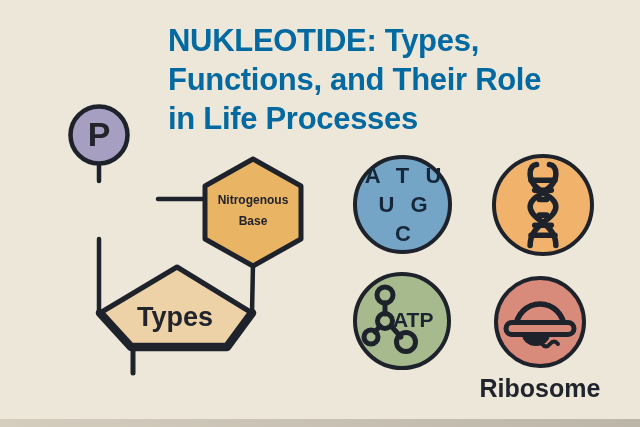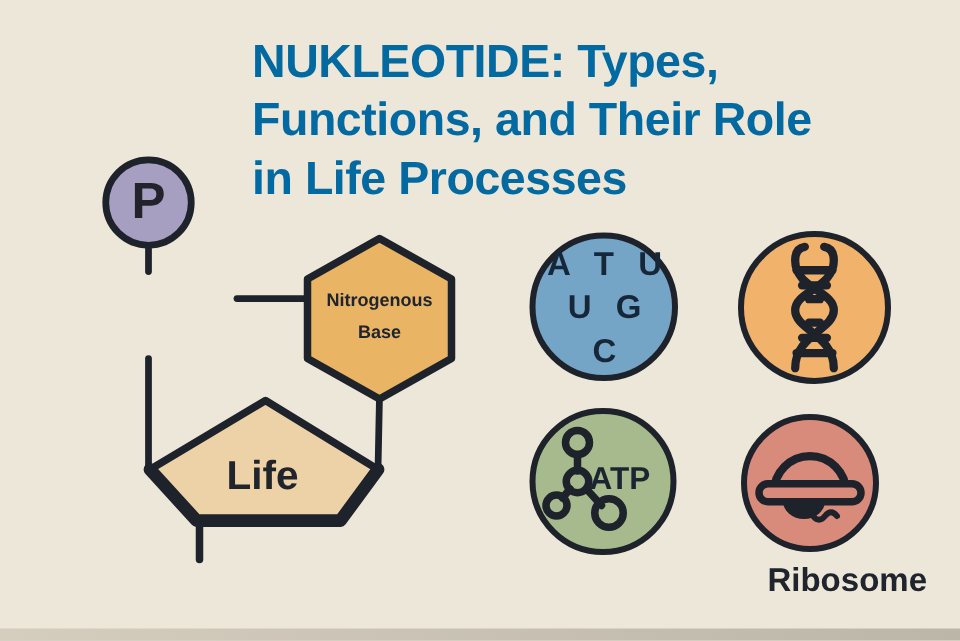--- a/index.html
+++ b/index.html
@@ -17,21 +17,21 @@
   .diagram-svg{position:absolute;left:0;top:0;}
   .lbl{position:absolute;font-weight:700;color:#20242C;text-align:center;white-space:pre-line;}
   .lbl-p{
     left:69px;top:104px;width:60px;height:60px;
     display:flex;align-items:center;justify-content:center;
     font-size:34px;color:#23242b;
   }
   .lbl-phosphate{left:4px;top:183px;width:154px;font-size:26px;line-height:33px;}
   .lbl-base{left:200px;top:190px;width:106px;font-size:12px;line-height:21px;}
   .lbl-sugar{left:112px;top:302px;width:126px;font-size:27px;}
-  .lbl-ribosome{left:462px;top:374px;width:156px;font-size:22px;text-align:right;}
+  .lbl-ribosome{left:462px;top:374px;width:156px;font-size:25px;}
   .icon-circle{
     position:absolute;border:4px solid #1D222B;border-radius:50%;
     box-sizing:border-box;display:flex;align-items:center;justify-content:center;
   }
   .circle-nucleobases{left:353px;top:155px;width:99px;height:99px;background:#74A5C6;}
   .circle-dna{left:492px;top:154px;width:102px;height:102px;background:#F1B26C;}
   .circle-atp{left:353px;top:272px;width:98px;height:98px;background:#A7BA8D;}
   .circle-ribosome{left:494px;top:276px;width:92px;height:92px;background:#D98B7B;}
   .nucleobases-text{
     font-size:22px;font-weight:700;letter-spacing:5px;line-height:29px;
@@ -64,21 +64,21 @@
     </g>
     <circle cx="99" cy="135" r="28.5" stroke="#1D222B" stroke-width="4.5" fill="#A79FC2"></circle>
     <polygon points="253,159 301,186 301,239 253,266 205,239 205,186" stroke="#1D222B" stroke-width="5" stroke-linejoin="round" fill="#E9B464"></polygon>
     <polygon points="177,267 252,313 227,347 130,347 100,313" stroke="#1D222B" stroke-width="5" stroke-linejoin="round" fill="#EDD1A7"></polygon>
     <path d="M100,313 L131,347 L227,347 L252,313" stroke="#1D222B" stroke-width="8.5" fill="none" stroke-linejoin="round" stroke-linecap="round"></path>
   </svg>
 
   <div class="lbl lbl-p">P</div>
   <div class="lbl lbl-base">Nitrogenous
 Base</div>
-  <div class="lbl lbl-sugar">Life</div>
+  <div class="lbl lbl-sugar">Types</div>
 
   <div class="icon-circle circle-nucleobases">
     <div class="nucleobases-text">A T U
 U G C</div>
   </div>
 
   <div class="icon-circle circle-dna">
     <svg width="62" height="92" viewBox="0 0 60 100">
       <g stroke="#1D222B" stroke-width="6" fill="none" stroke-linecap="round">
         <path d="M23,6 Q16,7 16,16 C16,36 44,38 44,52 C44,66 16,70 16,94"></path>

